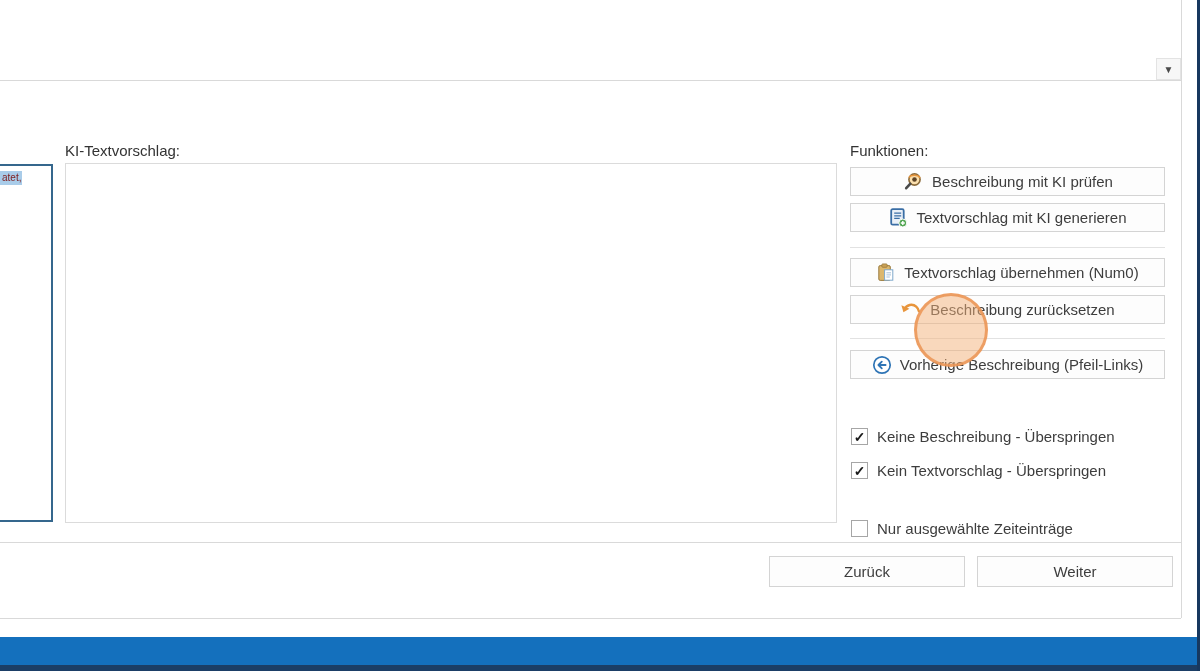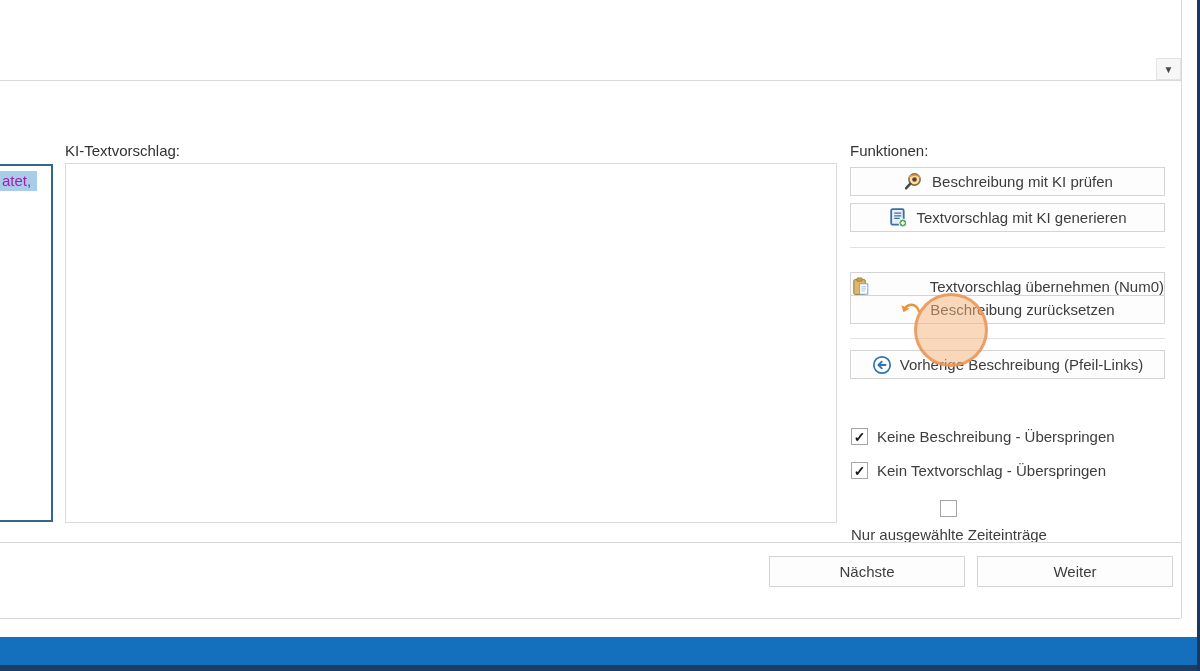--- a/index.html
+++ b/index.html
@@ -8,21 +8,21 @@
   .abs{position:absolute;}
   .hline{background:#d9d9d9;height:1px;}
   .vline{background:#d9d9d9;width:1px;}
 
   
   .dd-btn{left:1156px;top:58px;width:25px;height:22px;background:#f7f7f7;border:1px solid #e3e3e3;
           display:flex;align-items:center;justify-content:center;font-size:10px;color:#4a4a4a;box-sizing:border-box;}
 
   
   .src-box{left:-4px;top:164px;width:57px;height:358px;border:2px solid #35678d;background:#fff;box-sizing:border-box;}
-  .src-sel{position:absolute;left:2px;top:5px;background:#a9cce9;color:#a21caf;font-size:15px;padding:1px 6px 2px 2px;white-space:nowrap;}
+  .src-sel{position:absolute;left:2px;top:5px;background:#a9cce9;color:#7f1d1d;font-size:10px;padding:1px 1px 2px 2px;white-space:nowrap;}
 
   
   .sec-label{font-size:15px;font-weight:normal;color:#333;}
 
   
   .sugg-area{left:65px;top:163px;width:772px;height:360px;border:1px solid #dbdbdb;background:#fff;box-sizing:border-box;
              font-family:"Liberation Sans",sans-serif;font-size:15px;color:#333;padding:6px;resize:none;outline:none;}
 
   
   .fn-btn{left:850px;width:315px;height:29px;background:#fdfdfd;border:1px solid #d4d4d4;box-sizing:border-box;
@@ -87,21 +87,21 @@
         <path d="M6.2 5.2h7M6.2 7.8h7M6.2 10.4h5.5" stroke="#3a6ea5" stroke-width="1.2"></path>
         <circle cx="14.8" cy="15" r="4" fill="#54a654" stroke="#ffffff" stroke-width="1"></circle>
         <path d="M14.8 13v4M12.8 15h4" stroke="#ffffff" stroke-width="1.4"></path>
       </svg>
     </span>
     <span>Textvorschlag mit KI generieren</span>
   </div>
 
   <div class="abs fn-sep" style="top:247px;"></div>
 
-  <div class="abs fn-btn" style="top:272px;justify-content:space-between;">
+  <div class="abs fn-btn" style="top:258px;">
     <span class="icon">
       <svg width="20" height="20" viewBox="0 0 20 20">
         <rect x="2.8" y="2.6" width="11.5" height="14.8" rx="1.4" fill="#dcb76d" stroke="#9a7b3f" stroke-width="1"></rect>
         <rect x="5.8" y="0.9" width="5.4" height="3.4" rx="1" fill="#c9a055" stroke="#9a7b3f" stroke-width="0.8"></rect>
         <rect x="8.6" y="6.8" width="8.2" height="10.4" fill="#ffffff" stroke="#7fa8cb" stroke-width="1"></rect>
         <path d="M10.4 9.8h4.6M10.4 11.9h4.6M10.4 14h3.4" stroke="#9db8d2" stroke-width="0.9"></path>
       </svg>
     </span>
     <span>Textvorschlag übernehmen (Num0)</span>
   </div>
@@ -136,30 +136,30 @@
     <span>Keine Beschreibung - Überspringen</span>
   </div>
 
   <div class="abs cb-row" style="top:462px;">
     <span class="cb-box">
         <span>✓</span>
       </span>
     <span>Kein Textvorschlag - Überspringen</span>
   </div>
 
-  <div class="abs cb-row" style="top:500px;flex-direction:column;">
+  <div class="abs cb-row" style="top:520px;">
     <span class="cb-box"></span>
     <span>Nur ausgewählte Zeiteinträge</span>
   </div>
 
   <div class="abs click-ind"></div>
 
   <div class="abs hline" style="left:0;top:542px;width:1181px;"></div>
   <div class="abs nav-btn" style="left:769px;">
-    <span>Nächste</span>
+    <span>Zurück</span>
   </div>
   <div class="abs nav-btn" style="left:969px;margin-left:8px;">
     <span>Weiter</span>
   </div>
   <div class="abs hline" style="left:0;top:618px;width:1181px;"></div>
 
   <div class="abs bar-blue"></div>
   <div class="abs bar-navy"></div>
   <div class="abs win-right"></div>
 

